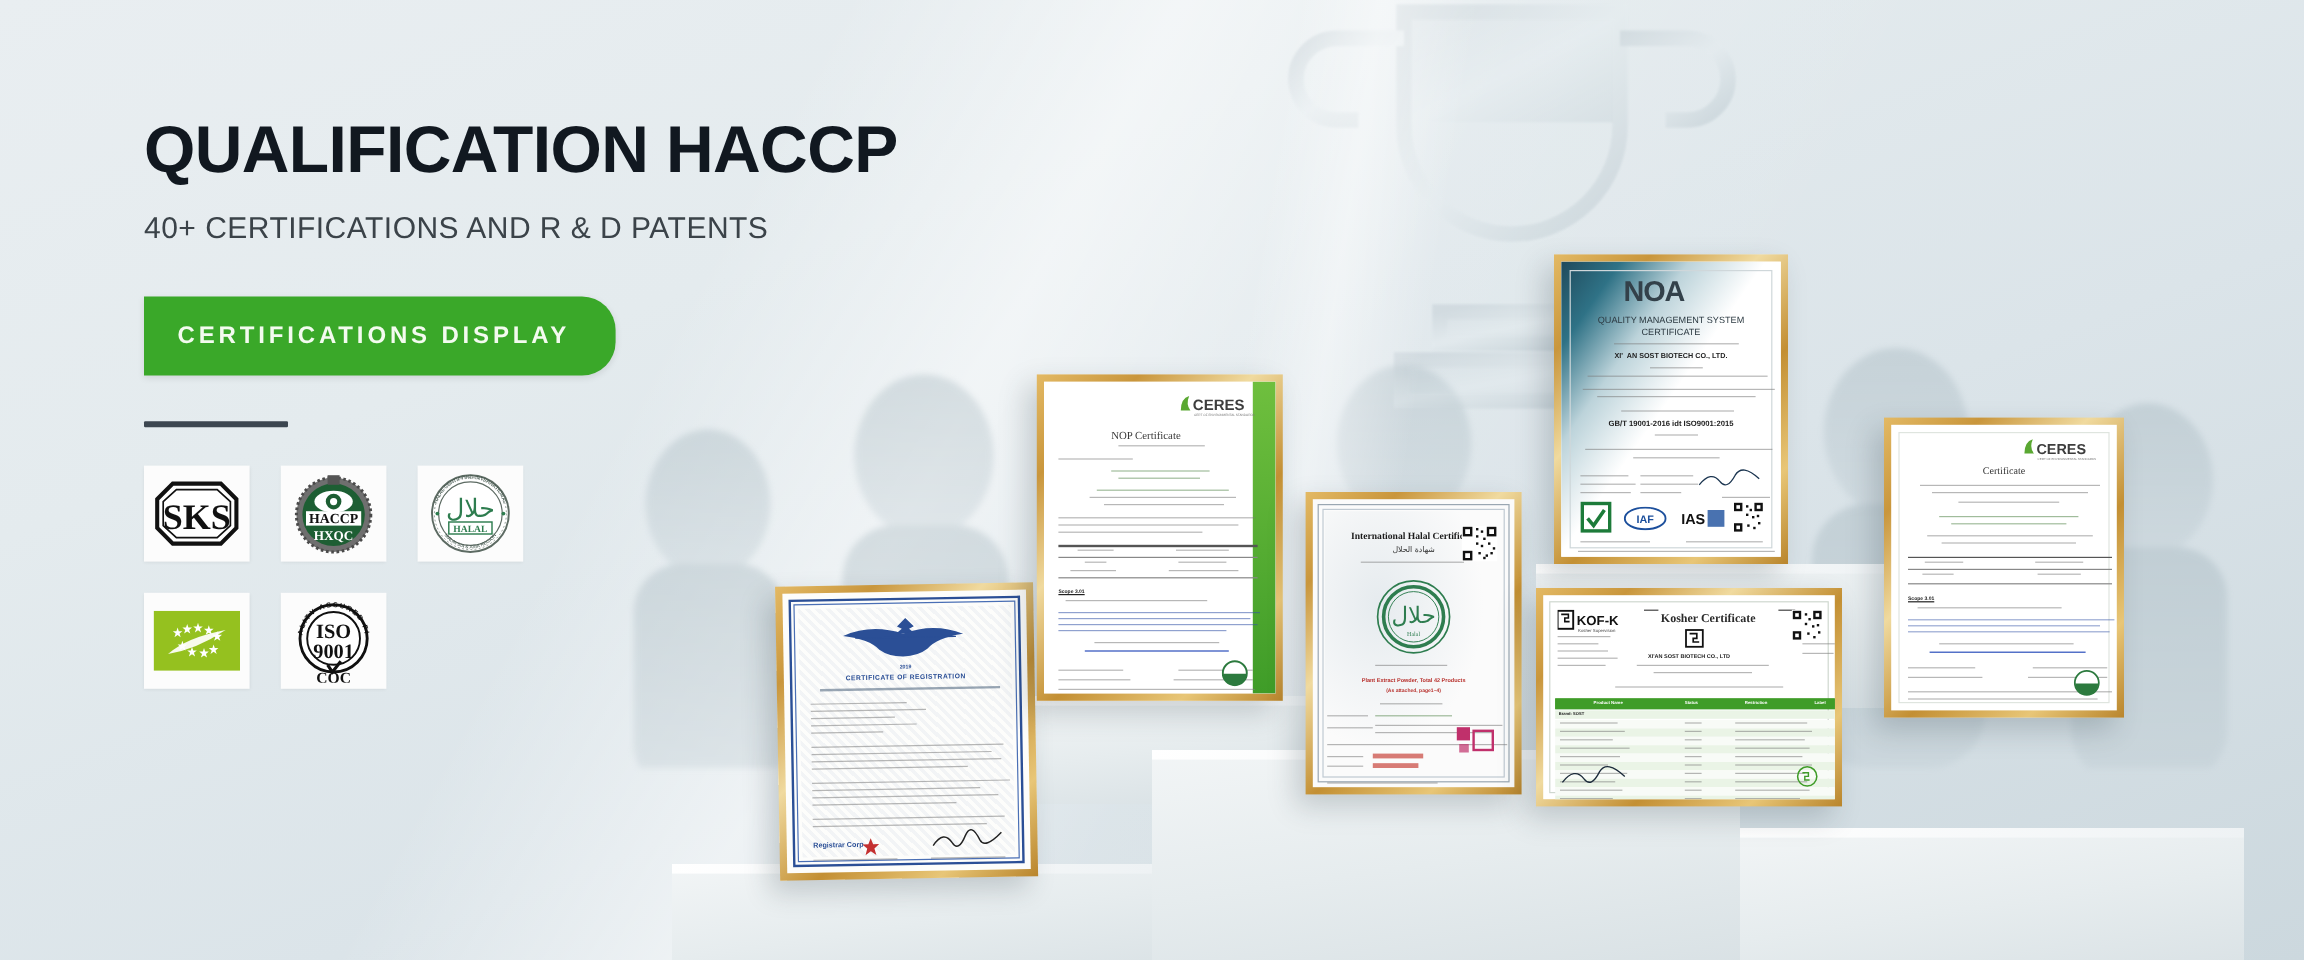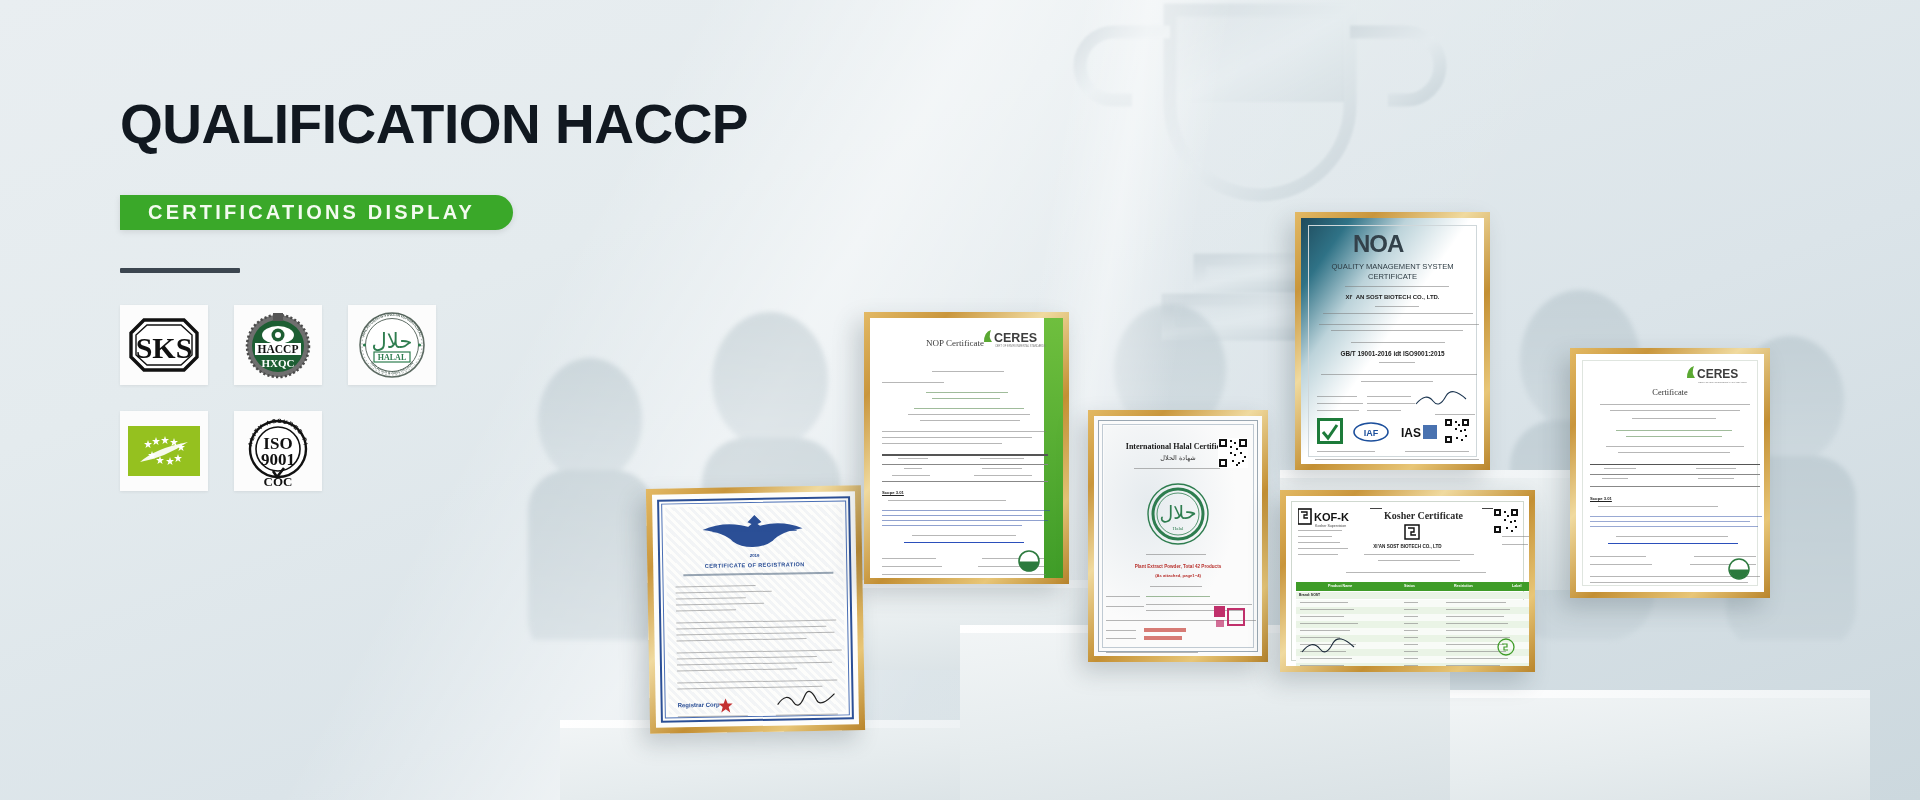--- a/index.html
+++ b/index.html
@@ -37,21 +37,21 @@
   #page-title {
     font-size:55px; font-weight:bold; letter-spacing:-.5px;
     color:#111820; line-height:1.06; white-space:nowrap;
   }
   #subtitle {
     margin-top:23px; font-size:25px; color:#3b4349;
     letter-spacing:.4px; white-space:nowrap;
   }
   #cta-badge {
     margin-top:42px; display:inline-flex; align-items:center;
-    height:35px; padding:0 38px 0 28px;
+    height:66px; padding:0 38px 0 28px;
     background:#3aa829;
     border-radius:0 28px 28px 0;
     color:#f3fbef; font-size:20px; font-weight:bold; letter-spacing:3.2px;
     white-space:nowrap;
     box-shadow:0 2px 6px rgba(0,0,0,.10);
   }
   #divider { margin-top:38px; width:120px; height:5px; background:#3c4650; border-radius:1px; }
 
   
   #logo-grid {
@@ -141,20 +141,21 @@
       <rect x="136" y="46" width="168" height="86"></rect>
       <rect x="162" y="292" width="116" height="22"></rect>
       <rect x="130" y="332" width="180" height="30"></rect>
     </g>
   </svg>
 
   <div id="bg-beam"></div>
 
   <div id="left-panel">
     <div id="page-title">QUALIFICATION HACCP</div>
+    <div id="subtitle">40+ CERTIFICATIONS AND R &amp; D PATENTS</div>
     <div id="cta-badge">CERTIFICATIONS DISPLAY</div>
     <div id="divider"></div>
 
     <div id="logo-grid">
 
 
       <div class="logo-tile">
         <svg width="72" height="56" viewBox="0 0 72 56">
           <polygon points="16,3 56,3 69,16 69,40 56,53 16,53 3,40 3,16" fill="#fff" stroke="#111" stroke-width="3.4"></polygon>
           <polygon points="19,8 53,8 64,18 64,38 53,48 19,48 8,38 8,18" fill="none" stroke="#111" stroke-width="1.4"></polygon>
@@ -289,21 +290,21 @@
 
   <div class="cert" style="left:864px; top:312px; width:205px; height:272px;">
     <div class="frame">
         <div class="paper">
       <div class="greenbar"></div>
       <svg style="position:absolute;left:108px;top:10px;" width="76" height="20" viewBox="0 0 76 20">
         <path d="M6 14 q0 -10 7 -12 q-3 7 1 12 z" fill="#5aa832"></path>
         <text x="16" y="14" font-size="12.5" font-weight="bold" fill="#3d3d3d" font-family="Liberation Sans, sans-serif">CERES</text>
         <text x="17" y="19" font-size="2.6" fill="#7a7a7a" font-family="Liberation Sans, sans-serif">CERT OF ENVIRONMENTAL STANDARDS</text>
       </svg>
-      <div class="ttl" style="left:56px;top:20px;font-size:9px;color:#3a3a3a;font-weight:normal;font-family:'Liberation Serif',serif;">NOP Certificate</div>
+      <div class="ttl" style="left:56px;top:40px;font-size:9px;color:#3a3a3a;font-weight:normal;font-family:'Liberation Serif',serif;">NOP Certificate</div>
       <div class="ln" style="left:62px;top:53px;width:72px;"></div>
       <div class="ln" style="left:12px;top:64px;width:62px;"></div>
       <div class="lng" style="left:56px;top:74px;width:82px;"></div>
       <div class="lng" style="left:62px;top:80px;width:68px;"></div>
       <div class="lng" style="left:44px;top:90px;width:110px;"></div>
       <div class="ln" style="left:38px;top:96px;width:122px;"></div>
       <div class="ln" style="left:50px;top:102px;width:100px;"></div>
       <div class="ln" style="left:12px;top:113px;width:164px;"></div>
       <div class="ln" style="left:12px;top:119px;width:150px;"></div>
       <div class="ln" style="left:12px;top:125px;width:120px;"></div>

